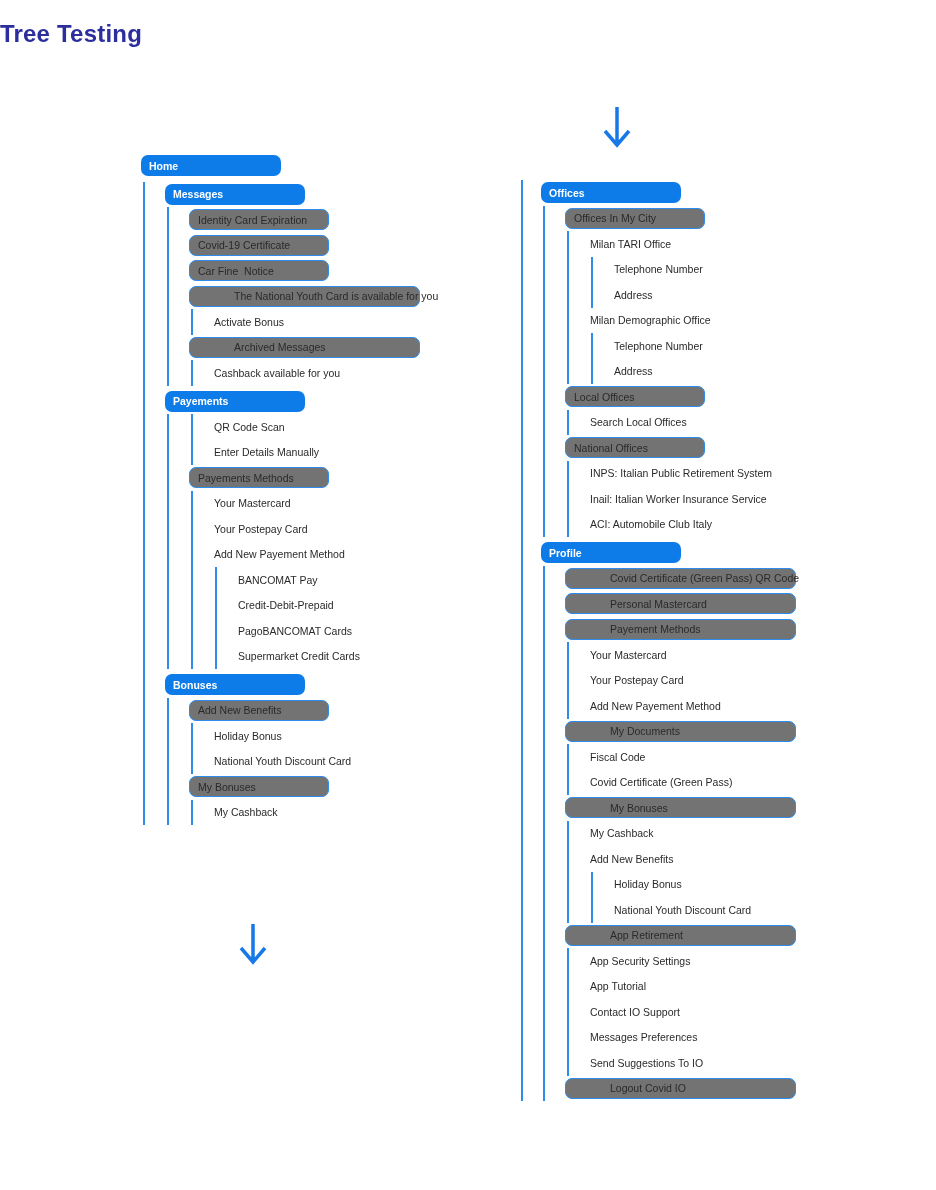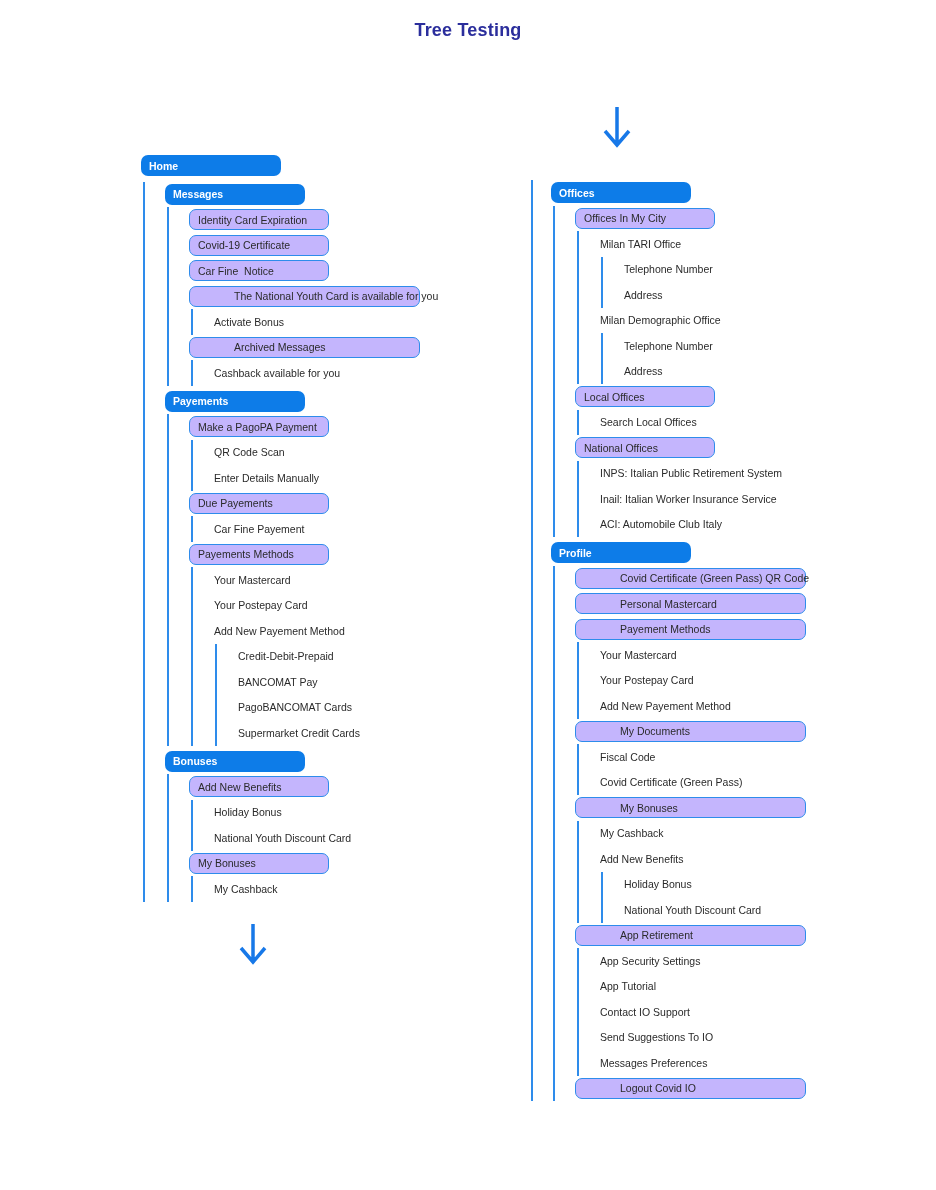--- a/index.html
+++ b/index.html
@@ -10,51 +10,49 @@
     position: relative;
     overflow: hidden;
     --fill: #0d7ce8;
     --line: #2e8ceb;
     --arrow: #1778e8;
     --title: #2b2e9c;
     --text: #2a2a2a;
   }
   .page-title {
     position: absolute; top: 20px; left: 0; right: 0;
-    text-align: center;
-    font-size: 18px; font-weight: bold;
+    font-size: 24px; font-weight: bold;
     color: var(--title);
     letter-spacing: 0.2px;
   }
   .column { position: absolute; }
   #col-left  { left: 141px; top: 153px; }
   #col-right {
     left: 521px; top: 180px;
     border-left: 2px solid var(--line);
     padding-left: 18px;
-    margin-left: 10px;
   }
   .row { height: 25.5px; display: flex; align-items: center; }
   .pill {
     box-sizing: border-box;
     height: 21px;
     display: flex; align-items: center;
     padding: 0 8px;
     border-radius: 7px;
     font-size: 10.5px;
     white-space: pre;
     width: 140px;
   }
   .header-pill {
     background: var(--fill);
     color: #ffffff;
     font-weight: bold;
   }
   .box-pill {
-    background: #c4b5fd;
+    background: #737373;
     border: 1.5px solid var(--line);
     color: var(--text);
   }
   .pill.wide { width: 231px; padding-left: 44px; }
   .plain-label {
     font-size: 10.5px;
     color: var(--text);
     white-space: pre;
     padding-left: 1px;
   }
@@ -134,44 +132,29 @@
               </div>
             </div>
           </div>
         </div>
         <div class="node is-header">
           <div class="row">
             <div class="pill header-pill">Payements</div>
           </div>
           <div class="children">
             <div class="node">
-              <div class="row">
-                <div class="pill box-pill">Make a PagoPA Payment</div>
-              </div>
               <div class="children">
                 <div class="node">
                   <div class="row">
                     <div class="plain-label">QR Code Scan</div>
                   </div>
                 </div>
                 <div class="node">
                   <div class="row">
                     <div class="plain-label">Enter Details Manually</div>
-                  </div>
-                </div>
-              </div>
-            </div>
-            <div class="node">
-              <div class="row">
-                <div class="pill box-pill">Due Payements</div>
-              </div>
-              <div class="children">
-                <div class="node">
-                  <div class="row">
-                    <div class="plain-label">Car Fine Payement</div>
                   </div>
                 </div>
               </div>
             </div>
             <div class="node">
               <div class="row">
                 <div class="pill box-pill">Payements Methods</div>
               </div>
               <div class="children">
                 <div class="node">
@@ -184,26 +167,26 @@
                     <div class="plain-label">Your Postepay Card</div>
                   </div>
                 </div>
                 <div class="node">
                   <div class="row">
                     <div class="plain-label">Add New Payement Method</div>
                   </div>
                   <div class="children">
                     <div class="node">
                       <div class="row">
-                        <div class="plain-label">Credit-Debit-Prepaid</div>
+                        <div class="plain-label">BANCOMAT Pay</div>
                       </div>
                     </div>
                     <div class="node">
                       <div class="row">
-                        <div class="plain-label">BANCOMAT Pay</div>
+                        <div class="plain-label">Credit-Debit-Prepaid</div>
                       </div>
                     </div>
                     <div class="node">
                       <div class="row">
                         <div class="plain-label">PagoBANCOMAT Cards</div>
                       </div>
                     </div>
                     <div class="node">
                       <div class="row">
                         <div class="plain-label">Supermarket Credit Cards</div>
@@ -435,26 +418,26 @@
                 <div class="plain-label">App Tutorial</div>
               </div>
             </div>
             <div class="node">
               <div class="row">
                 <div class="plain-label">Contact IO Support</div>
               </div>
             </div>
             <div class="node">
               <div class="row">
+                <div class="plain-label">Messages Preferences</div>
+              </div>
+            </div>
+            <div class="node">
+              <div class="row">
                 <div class="plain-label">Send Suggestions To IO</div>
-              </div>
-            </div>
-            <div class="node">
-              <div class="row">
-                <div class="plain-label">Messages Preferences</div>
               </div>
             </div>
           </div>
         </div>
         <div class="node">
           <div class="row">
             <div class="pill box-pill wide">Logout Covid IO</div>
           </div>
         </div>
       </div>

